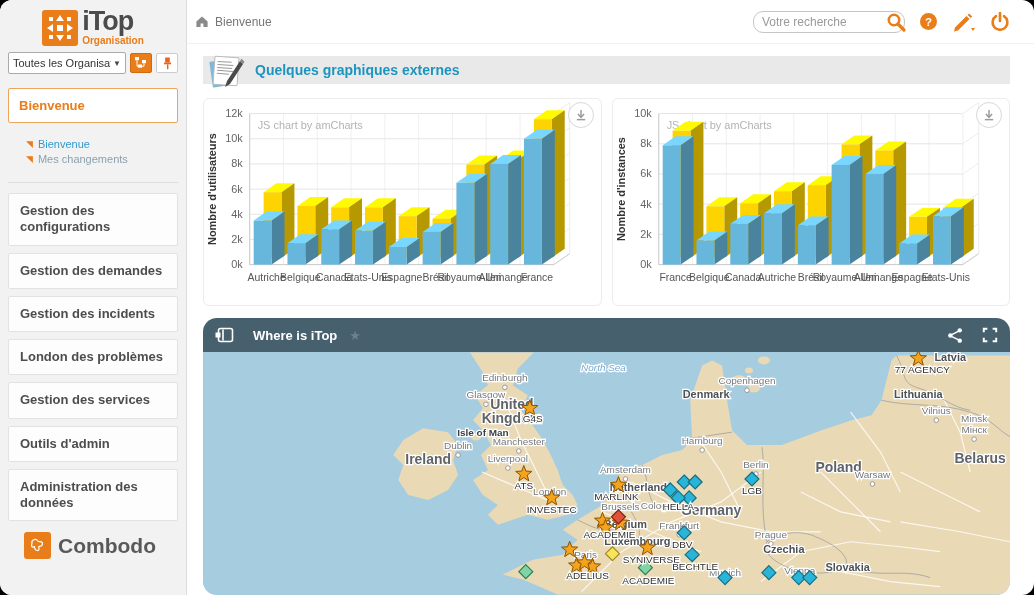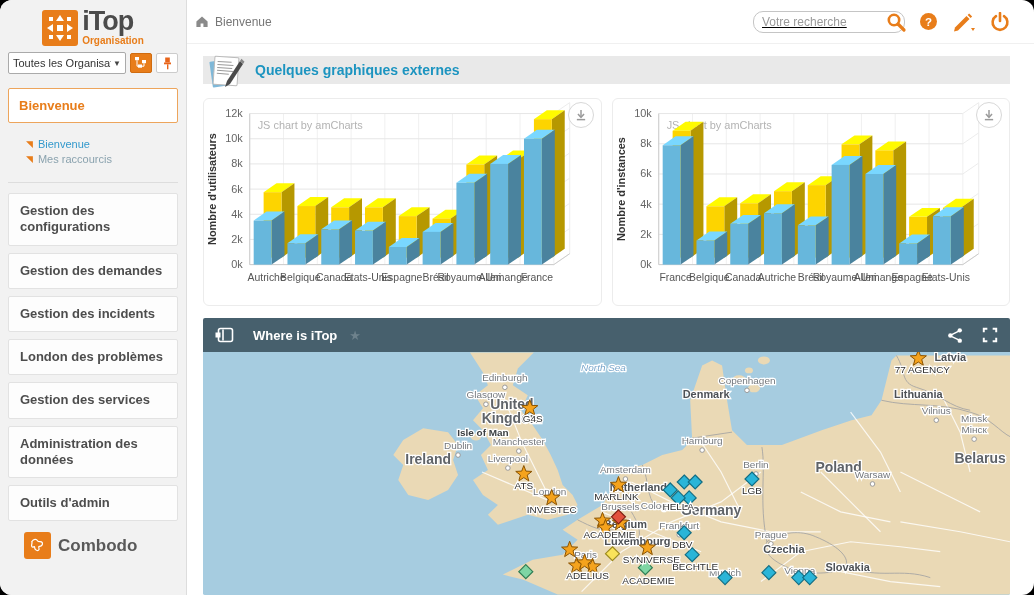--- a/index.html
+++ b/index.html
@@ -31,49 +31,49 @@
   .submenu{padding:12px 0 14px 18px;border-bottom:1px solid #ddd;margin-bottom:10px;}
   .sublink{display:flex;align-items:center;font-size:11px;margin:3px 0;cursor:pointer;}
   .sublink .bullet{color:#e87d1a;font-size:9px;margin-right:5px;}
   .sublink.l1{color:#3399cc;}
   .sublink.l2{color:#8aa2ae;}
   .menu-group{background:#fdfdfd;border:1px solid #e2e2e2;border-radius:2px;padding:9px 11px;
               font-size:13px;font-weight:bold;color:#4d4d4d;margin-bottom:7px;cursor:pointer;line-height:1.25;}
   .combodo{position:absolute;bottom:36px;left:24px;display:flex;align-items:center;gap:7px;}
   .combodo-icon{width:27px;height:27px;background:#e87d1a;border-radius:3px;display:flex;
                 align-items:center;justify-content:center;}
-  .combodo-name{font-size:17px;font-weight:bold;color:#595959;}
+  .combodo-name{font-size:21px;font-weight:bold;color:#595959;}
 
   
   .main{flex:1;display:flex;flex-direction:column;position:relative;overflow:hidden;}
   .topbar{height:44px;display:flex;align-items:center;padding:0 24px 0 8px;border-bottom:1px solid #f0f0f0;}
   .breadcrumb{display:flex;align-items:center;gap:6px;font-size:12px;color:#777;}
   .topbar-right{margin-left:auto;display:flex;align-items:center;gap:14px;}
-  .search-wrap{position:relative;display:flex;align-items:center;text-decoration:underline;}
+  .search-wrap{position:relative;display:flex;align-items:center;}
   .search-input{width:118px;height:20px;border:1px solid #c5c5c5;border-radius:10px;
                 font-size:12px;color:#555;padding:0 24px 0 8px;outline:none;
                 font-family:"Liberation Sans",sans-serif;}
   .search-input::placeholder{color:#9a9a9a;}
   .search-btn{position:absolute;right:-2px;background:none;border:none;cursor:pointer;padding:0;
               display:flex;align-items:center;}
   .icon-btn{background:none;border:none;padding:0;cursor:pointer;display:flex;align-items:center;}
 
   .content{flex:1;padding:0 24px 0 16px;position:relative;}
   .section-band{margin-top:12px;height:28px;background:#e9e9e9;display:flex;align-items:center;position:relative;}
   .doc-icon{position:absolute;left:4px;top:-3px;}
   .section-title{margin-left:52px;font-size:14px;font-weight:bold;color:#1c94c0;}
 
   .charts-row{display:flex;gap:10px;margin-top:14px;}
   .chart-box{flex:1;height:206px;border:1px solid #ececec;border-radius:6px;position:relative;background:#fff;}
   .chart-box svg{display:block;width:100%;height:100%;}
   .export-btn{position:absolute;top:3px;right:7px;width:26px;height:26px;border-radius:50%;
               background:#fff;border:1px solid #d8d8d8;display:flex;align-items:center;
               justify-content:center;cursor:pointer;}
 
-  .map-panel{margin-top:12px;border-radius:2px;overflow:hidden;}
+  .map-panel{margin-top:12px;border-radius:14px;overflow:hidden;}
   .map-header{height:34px;background:#47606d;display:flex;align-items:center;padding:0 12px;gap:10px;}
   .map-title{color:#fff;font-size:13px;font-weight:bold;margin-left:8px;}
   .map-fav{color:#6e828c;font-size:13px;margin-left:2px;}
   .map-header-right{margin-left:auto;display:flex;align-items:center;gap:18px;}
   .map-wrap{height:243px;overflow:hidden;background:#a6cce0;}
   .map-wrap svg{display:block;}
 </style>
 </head>
 <body>
 
@@ -124,30 +124,30 @@
 
     <nav class="menu">
       <div class="menu-active">Bienvenue</div>
       <div class="submenu">
         <div class="sublink l1">
           <span class="bullet">◥</span>
           <span>Bienvenue</span>
         </div>
         <div class="sublink l2">
           <span class="bullet">◥</span>
-          <span>Mes raccourcis</span>
+          <span>Mes changements</span>
         </div>
       </div>
       <div class="menu-group">Gestion des configurations</div>
       <div class="menu-group">Gestion des demandes</div>
       <div class="menu-group">Gestion des incidents</div>
       <div class="menu-group">London des problèmes</div>
       <div class="menu-group">Gestion des services</div>
+      <div class="menu-group">Outils d'admin</div>
       <div class="menu-group">Administration des données</div>
-      <div class="menu-group">Outils d'admin</div>
     </nav>
 
     <div class="combodo">
       <div class="combodo-icon">
         <svg width="19" height="19" viewBox="0 0 20 20">
           <path d="M4 6c2-3 5-3 6-1s4 0 5 2-1 4-3 4 1 3-1 4-4-1-4-3-2 1-3-1 1-3 0-5z" fill="none" stroke="#fff" stroke-width="1.3"></path>
         </svg>
       </div>
       <span class="combodo-name">Combodo</span>
     </div>

